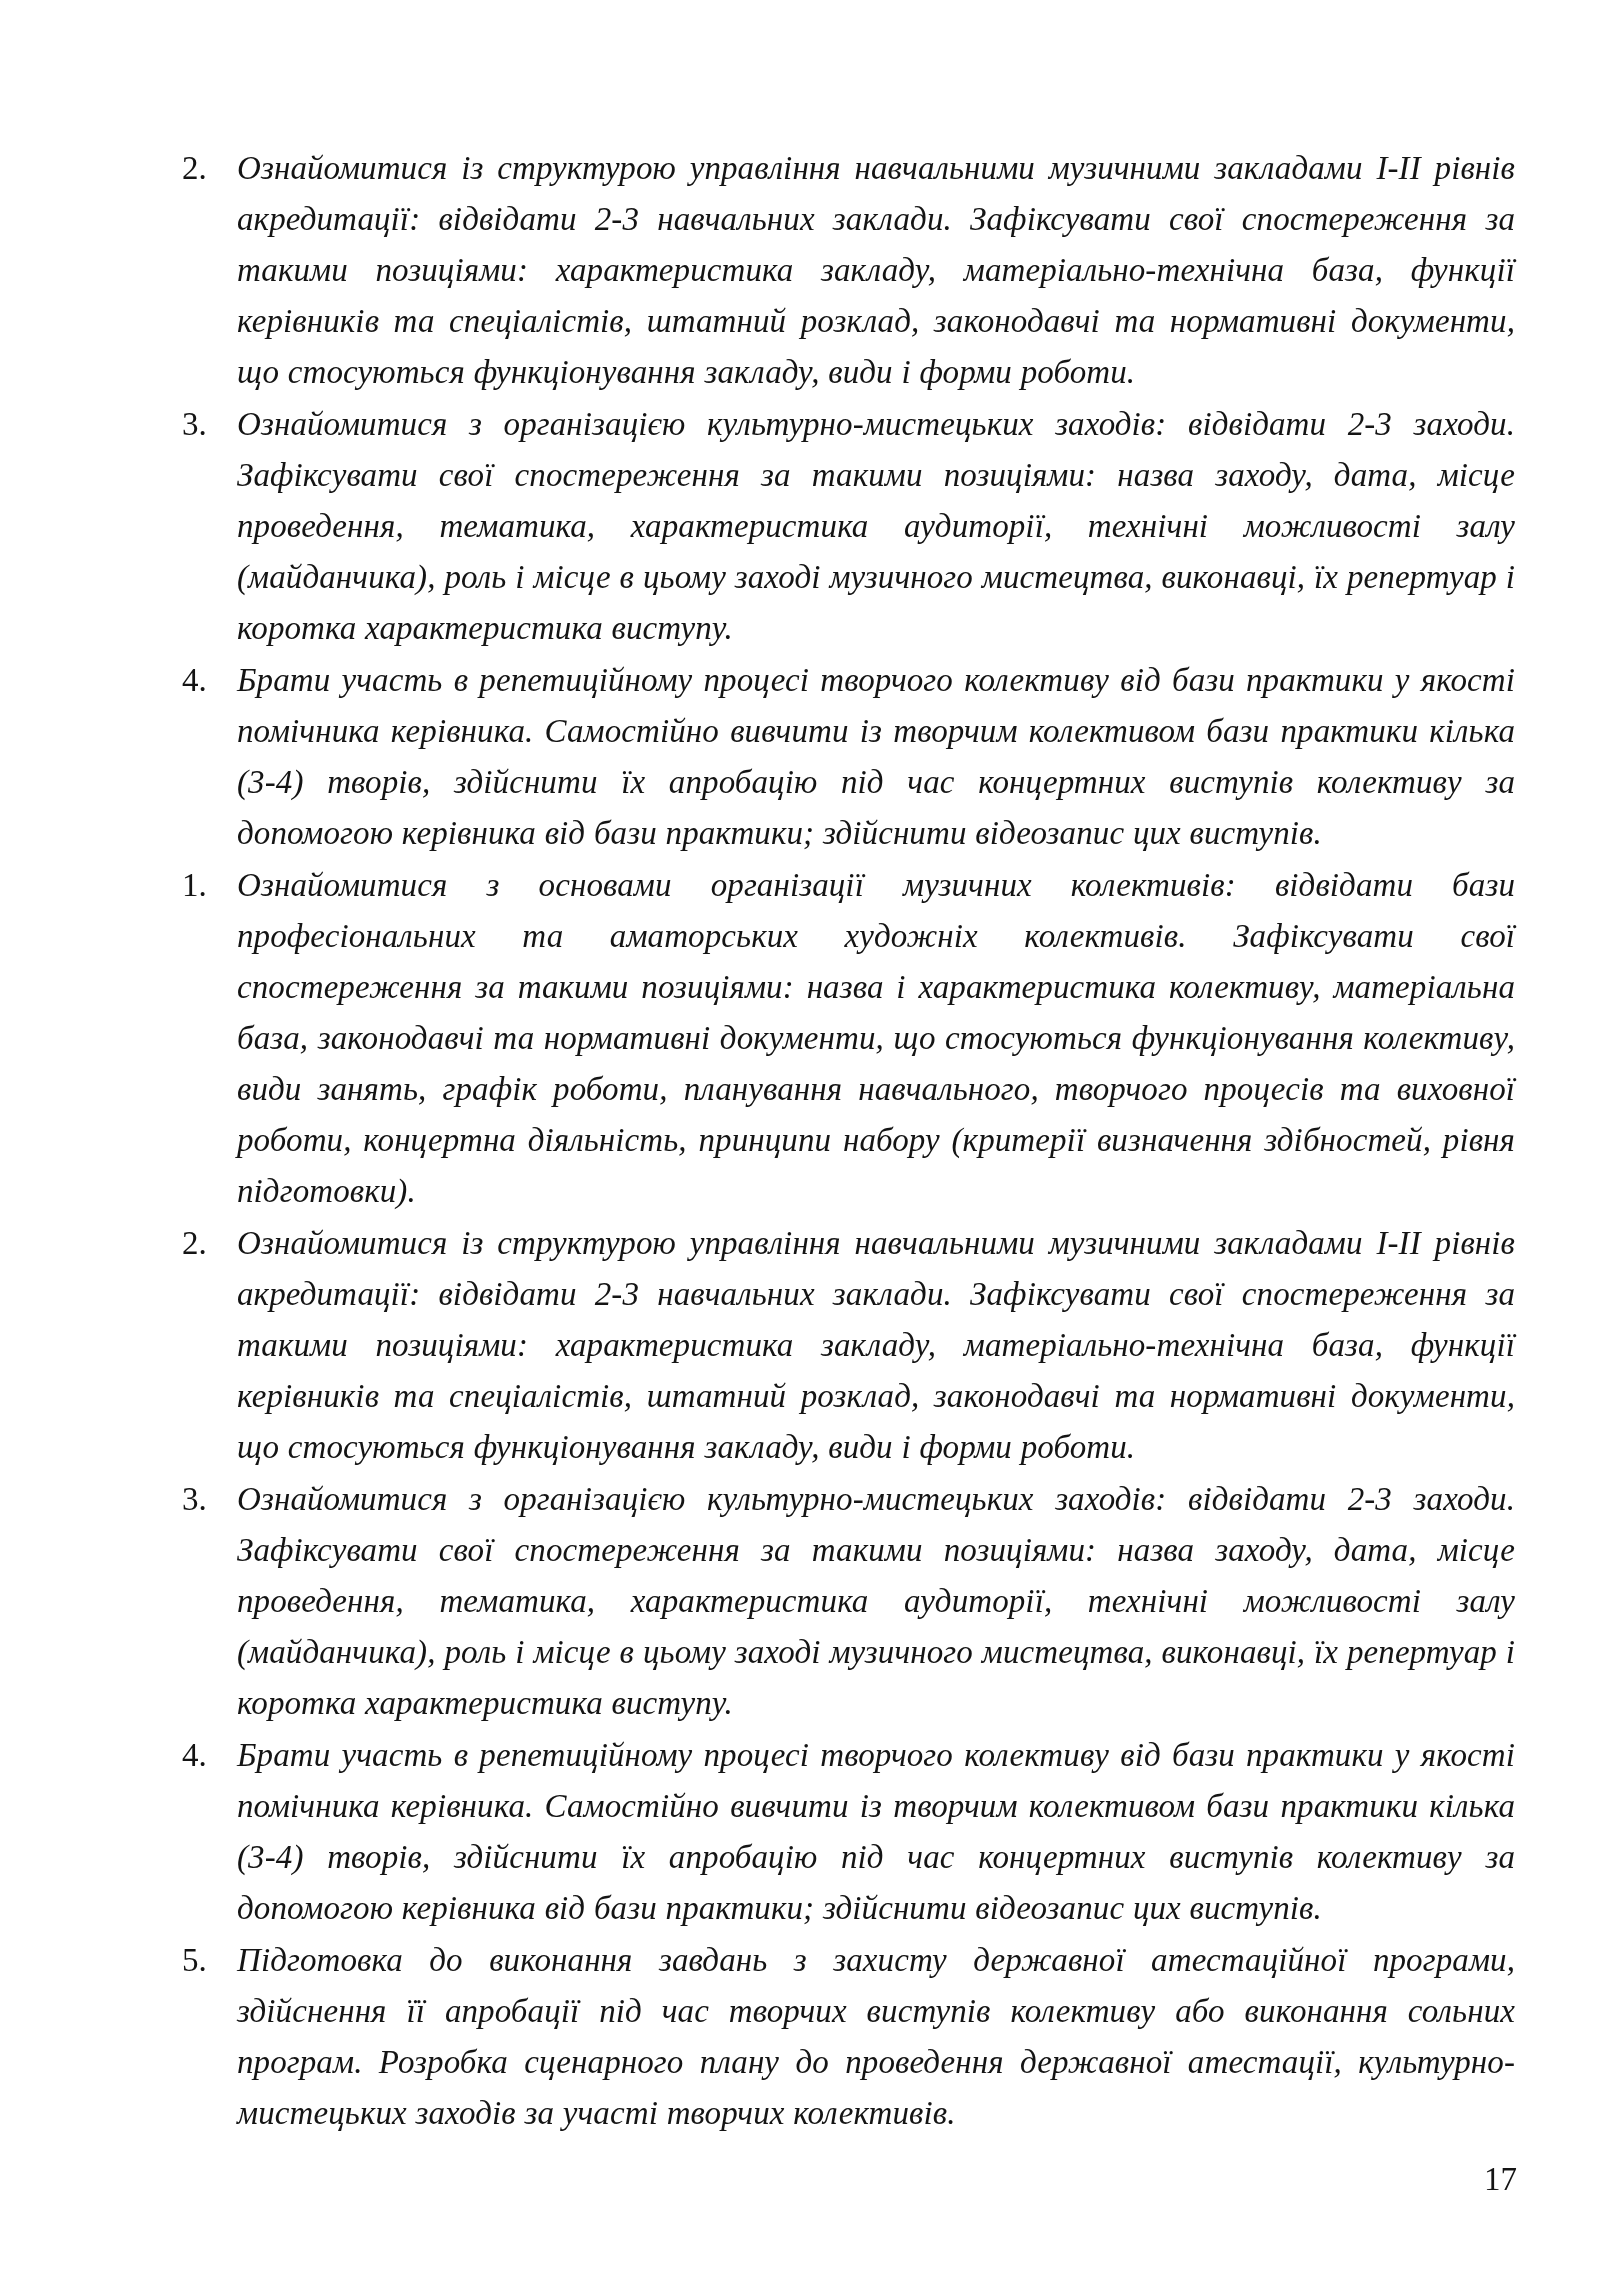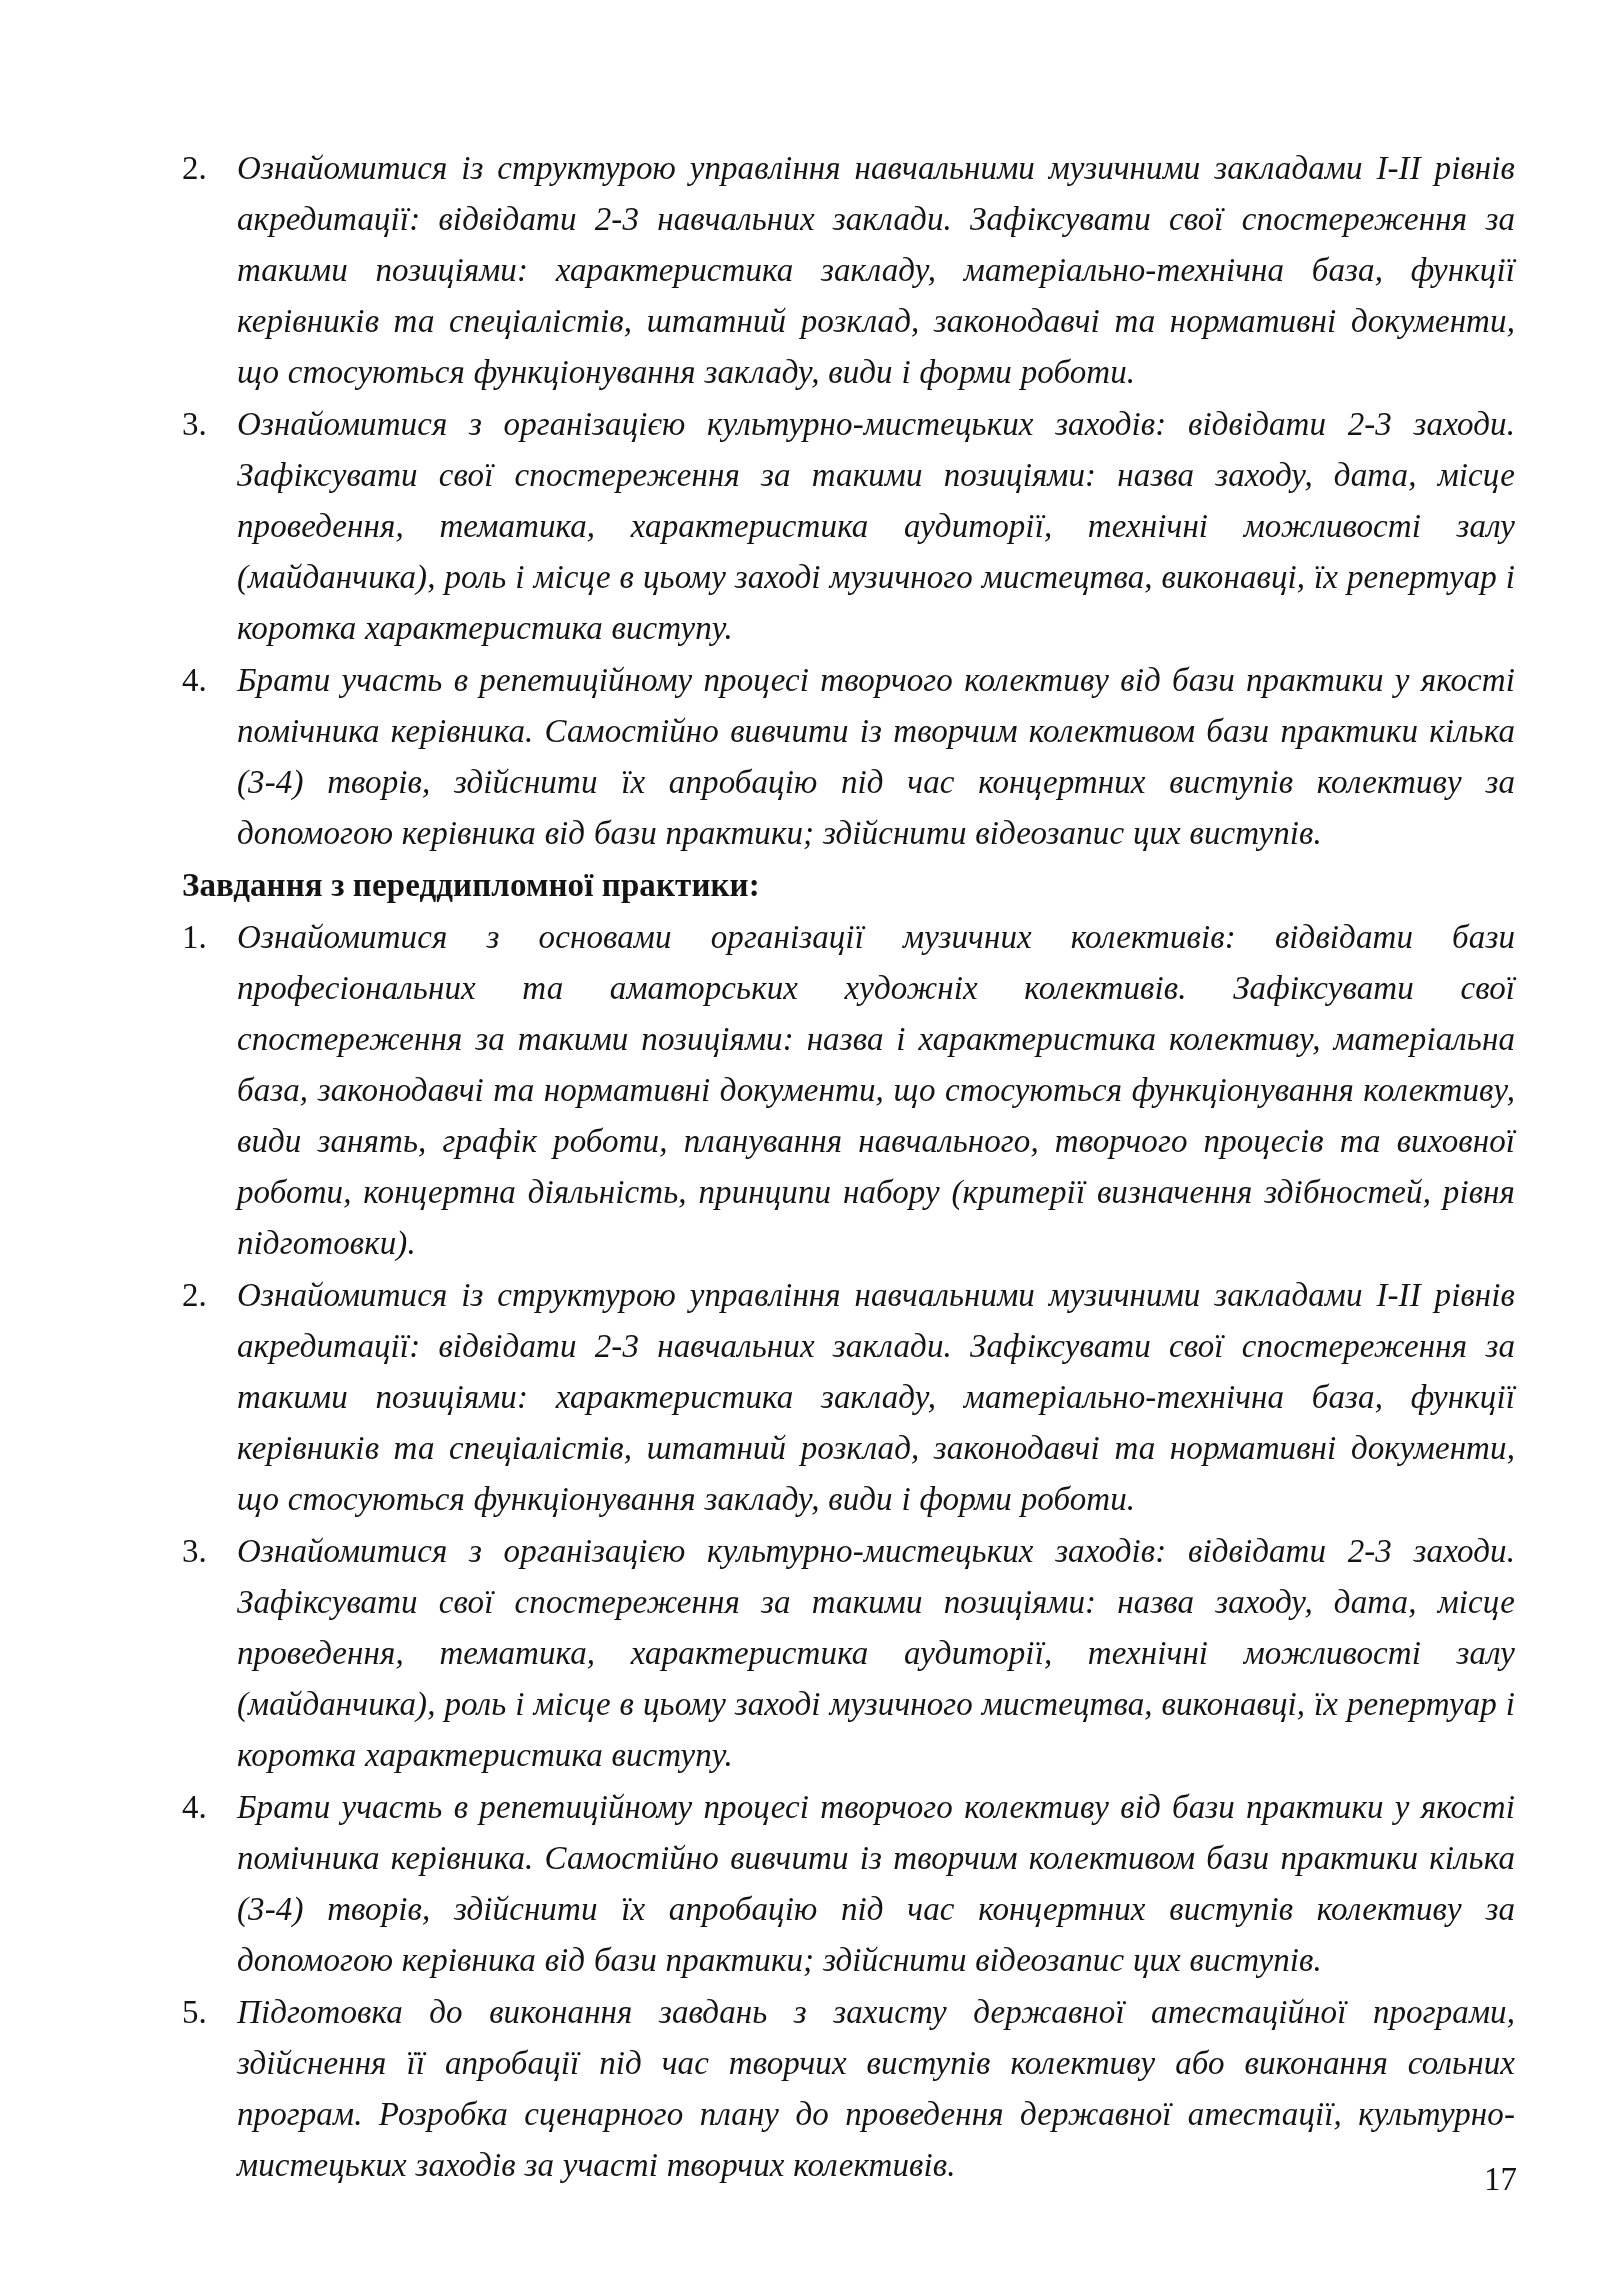--- a/index.html
+++ b/index.html
@@ -89,21 +89,20 @@
       <li class="item">
         <span class="marker">3.</span>
         <span class="body">Ознайомитися з організацією культурно-мистецьких заходів: відвідати 2-3 заходи. Зафіксувати свої спостереження за такими позиціями: назва заходу, дата, місце проведення, тематика, характеристика аудиторії, технічні можливості залу (майданчика), роль і місце в цьому заході музичного мистецтва, виконавці, їх репертуар і коротка характеристика виступу.</span>
       </li>
       <li class="item">
         <span class="marker">4.</span>
         <span class="body">Брати участь в репетиційному процесі творчого колективу від бази практики у якості помічника керівника. Самостійно вивчити із творчим колективом бази практики кілька (3-4) творів, здійснити їх апробацію під час концертних виступів колективу за допомогою керівника від бази практики; здійснити відеозапис цих виступів.</span>
       </li>
     </ul>
 
-    <div class="heading">Завдання з переддипломної практики:</div>
 
     <ul class="list">
       <li class="item">
         <span class="marker">1.</span>
         <span class="body">Ознайомитися з основами організації музичних колективів: відвідати бази професіональних та аматорських художніх колективів. Зафіксувати свої спостереження за такими позиціями: назва і характеристика колективу, матеріальна база, законодавчі та нормативні документи, що стосуються функціонування колективу, види занять, графік роботи, планування навчального, творчого процесів та виховної роботи, концертна діяльність, принципи набору (критерії визначення здібностей, рівня підготовки).</span>
       </li>
       <li class="item">
         <span class="marker">2.</span>
         <span class="body">Ознайомитися із структурою управління навчальними музичними закладами І-ІІ рівнів акредитації: відвідати 2-3 навчальних заклади. Зафіксувати свої спостереження за такими позиціями: характеристика закладу, матеріально-технічна база, функції керівників та спеціалістів, штатний розклад, законодавчі та нормативні документи, що стосуються функціонування закладу, види і форми роботи.</span>
       </li>

